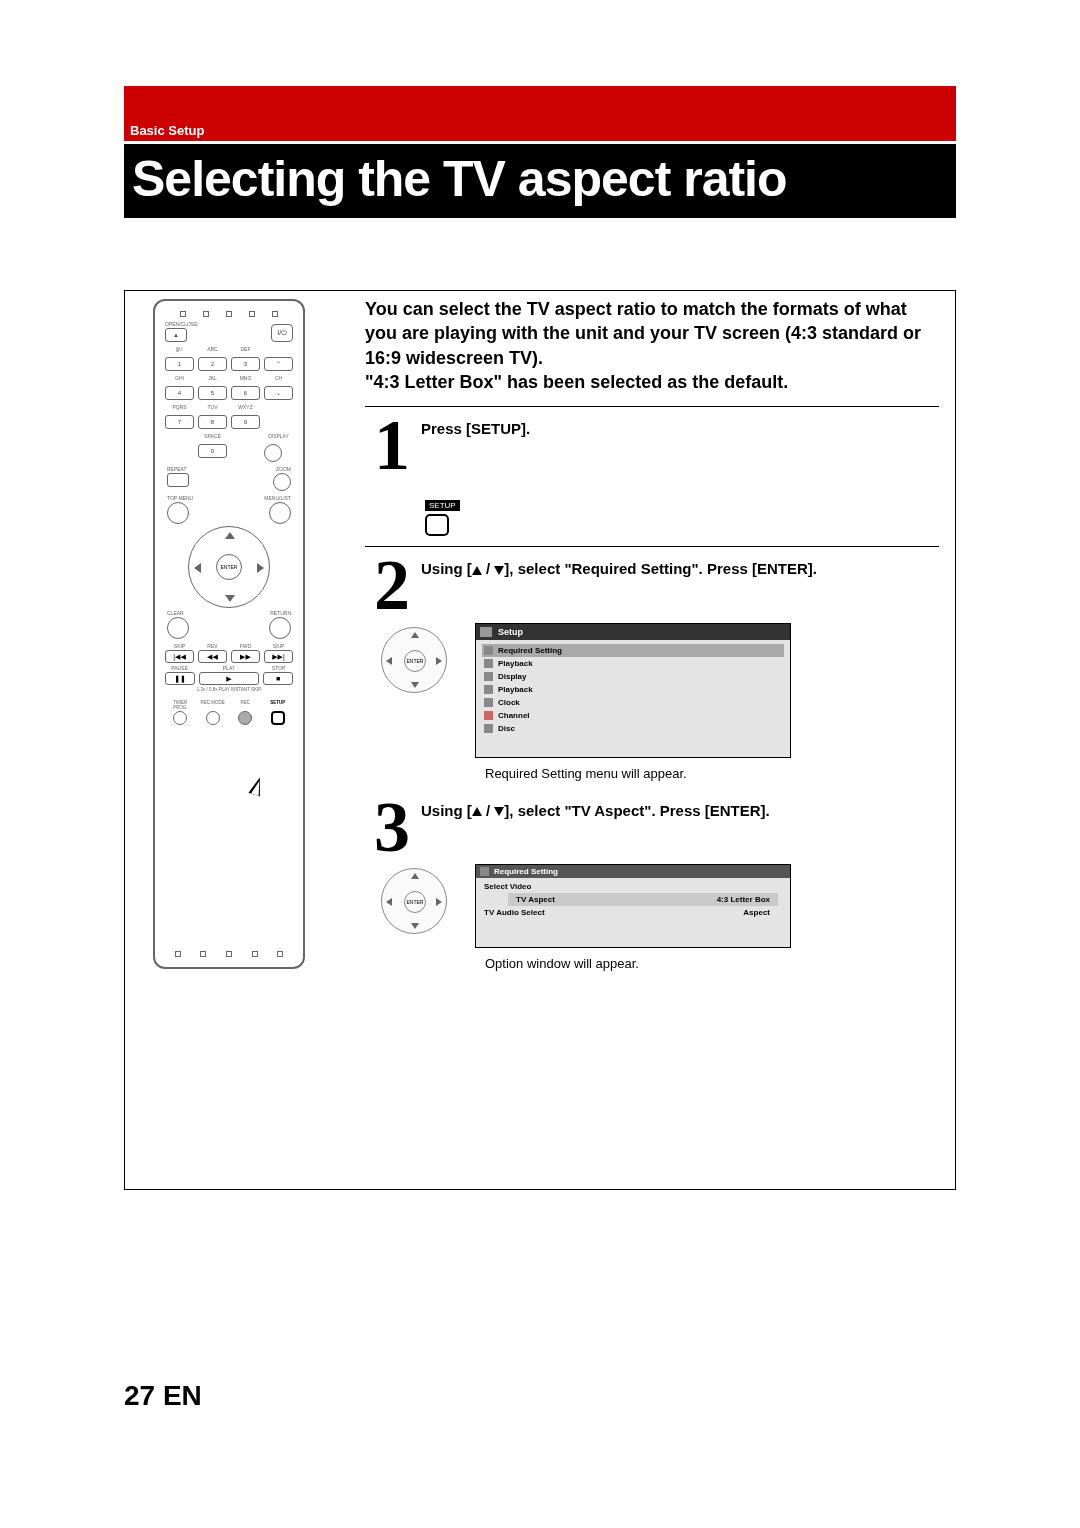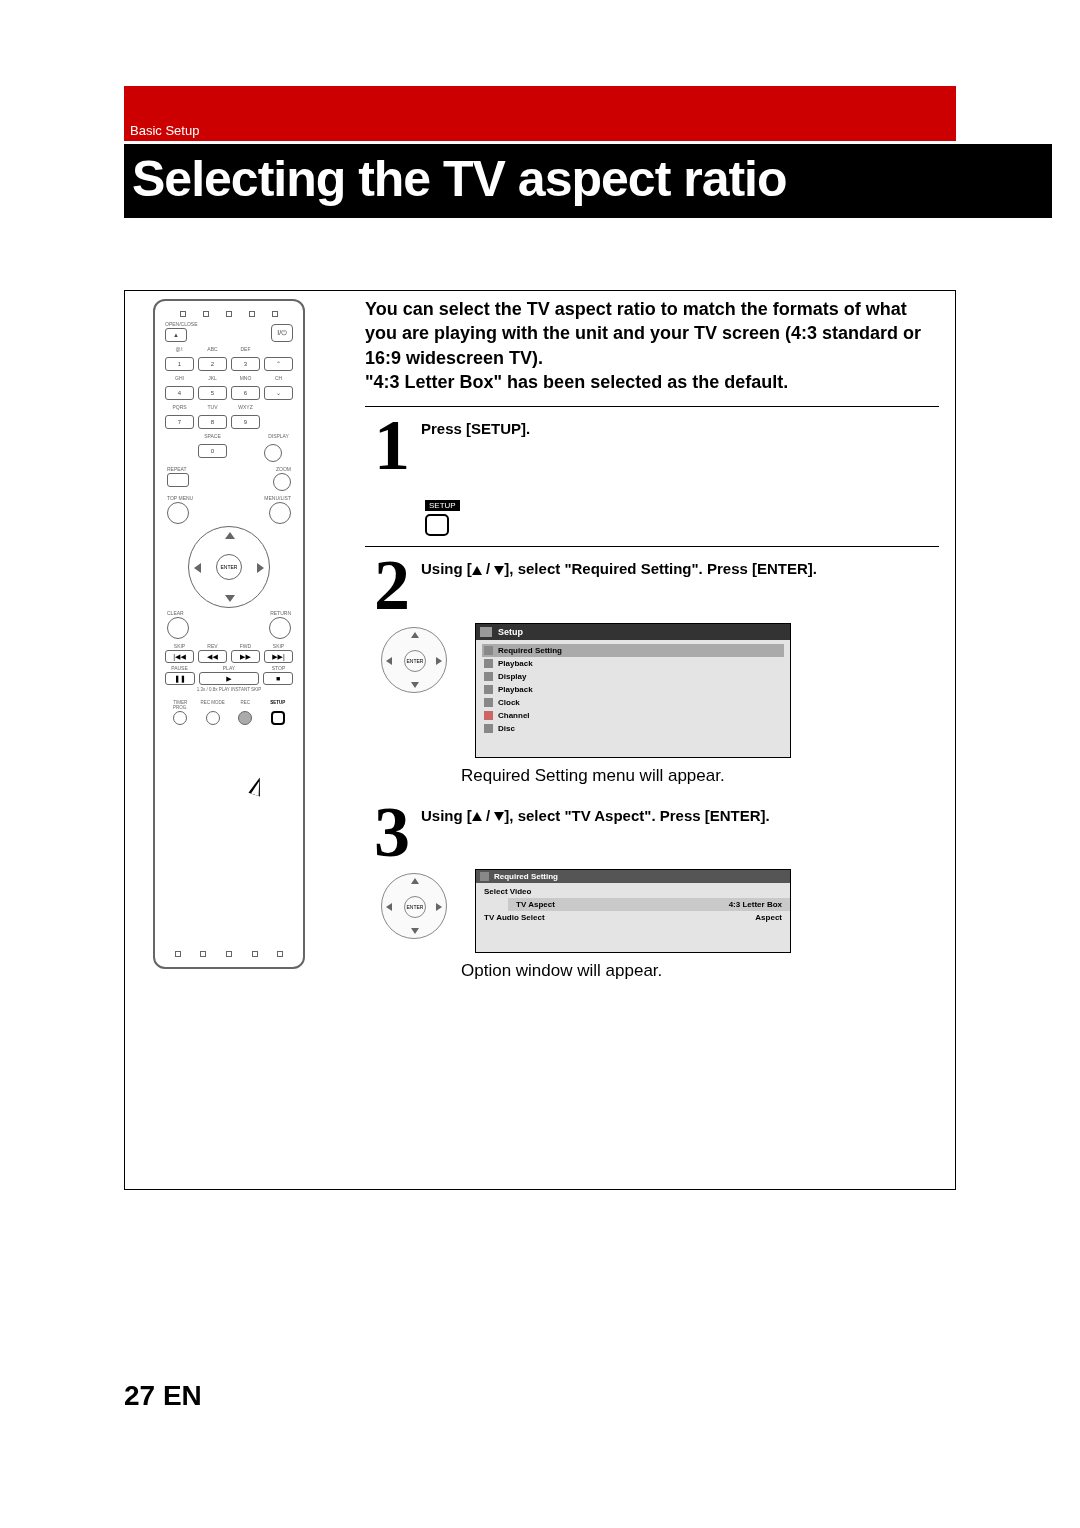--- a/index.html
+++ b/index.html
@@ -1,20 +1,20 @@
 <!DOCTYPE html>
 <html><head>
 <meta charset="utf-8">
 <style>
   * { box-sizing: border-box; }
   body { margin: 0; padding: 0; background: #fff; font-family: Arial, Helvetica, sans-serif; width: 1080px; }
   .page { width: 1080px; height: 1528px; position: relative; background: #fff; }
   .top-red { position: absolute; top: 86px; left: 124px; width: 832px; height: 55px; background: #c00; }
-  .section-label { position: absolute; top: 123px; left: 130px; color: #fff; font-size: 13px; font-weight: normal; }
-  .title-bar { position: absolute; top: 144px; left: 124px; width: 928px; background: #000; color: #fff; padding: 6px 8px 10px 8px; }
+  .section-label { position: absolute; top: 123px; left: 130px; color: #fff; font-size: 13px; font-weight: bold; }
+  .title-bar { position: absolute; top: 144px; left: 124px; width: 832px; background: #000; color: #fff; padding: 6px 8px 10px 8px; }
   .title-text { font-size: 50px; font-weight: bold; letter-spacing: -1px; }
   .content-box { position: absolute; top: 290px; left: 124px; width: 832px; height: 900px; border: 1px solid #000; }
   .remote-col { position: absolute; top: 8px; left: 28px; width: 190px; }
   .remote-body { width: 152px; height: 670px; border: 2px solid #666; border-radius: 12px; background: #fff; position: relative; padding: 6px; }
   .dot-row { display:flex; justify-content:space-around; padding:4px 10px; }
   .dot { width:6px; height:6px; border:1px solid #666; }
   .keypad { display: grid; grid-template-columns: repeat(4, 1fr); gap: 4px; padding: 2px 4px; }
   .key { border:1px solid #666; border-radius:3px; height:14px; font-size:6px; text-align:center; line-height:13px; color:#444; }
   .key-lbl { font-size:5px; color:#666; text-align:center; height:7px; }
   .circ-btn { width:22px; height:22px; border:1px solid #666; border-radius:50%; display:inline-block; }
@@ -48,26 +48,26 @@
   .mini-dpad .mctr { position:absolute; width:22px; height:22px; border:1px solid #888; border-radius:50%; top:22px; left:22px; font-size:5px; text-align:center; line-height:20px; }
   .mini-tri { position:absolute; width:0; height:0; }
   
   .osd { border:1px solid #000; width: 316px; background:#fff; font-size:10px; }
   .osd-hdr { background:#333; color:#fff; padding:3px 6px 3px 22px; font-weight:bold; position:relative; font-size:9px;}
   .osd-hdr-icon { position:absolute; left:4px; top:3px; width:12px; height:10px; background:#999; }
   .osd-body { background:#e4e4e4; padding:4px 6px 22px 6px; }
   .osd-item { padding:2px 0 2px 16px; font-weight:bold; font-size:8px; position:relative; }
   .osd-item.sel { background:#aaa; }
   .osd-icon { position:absolute; left:2px; top:2px; width:9px; height:9px; background:#888; }
-  .osd2-body { background:#e4e4e4; padding:2px 0 28px 0; }
+  .osd2-body { background:#e4e4e4; padding:2px 12px 28px 0; }
   .osd2-hdr { background:#555; color:#fff; font-size:8px; font-weight:bold; padding:2px 6px 2px 18px; position:relative;}
   .osd2-row { display:flex; justify-content:space-between; padding:2px 8px; font-size:8px; font-weight:bold; }
   .osd2-row.sel { background:#c9c9c9;margin-left:32px; }
   
-  .caption { font-size: 17px; margin: 8px 0 4px 96px; }
+  .caption { font-size: 13px; margin: 8px 0 4px 120px; }
   
   .page-num { position: absolute; bottom: 116px; left: 124px; font-size: 28px; font-weight: bold; }
 </style>
 </head>
 <body>
 
 <div class="page">
   <div class="top-red"></div>
   <div class="section-label">Basic Setup</div>
   <div class="title-bar">

